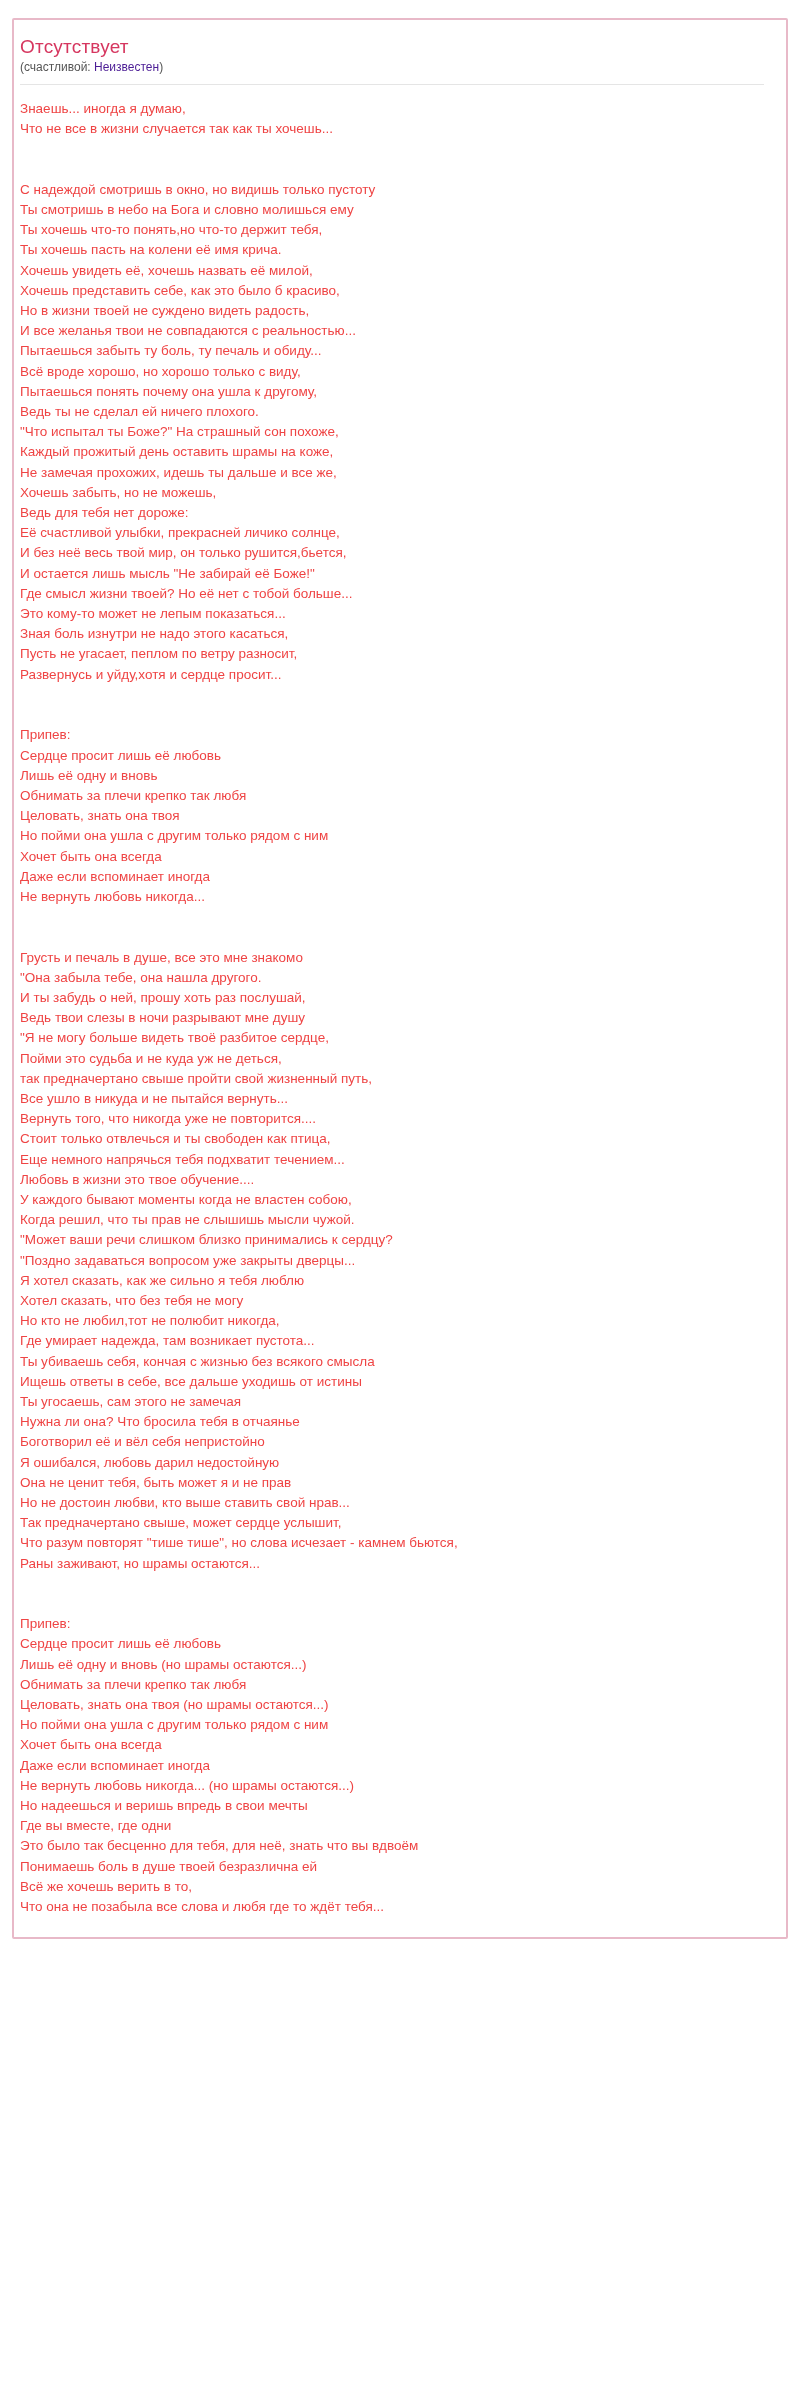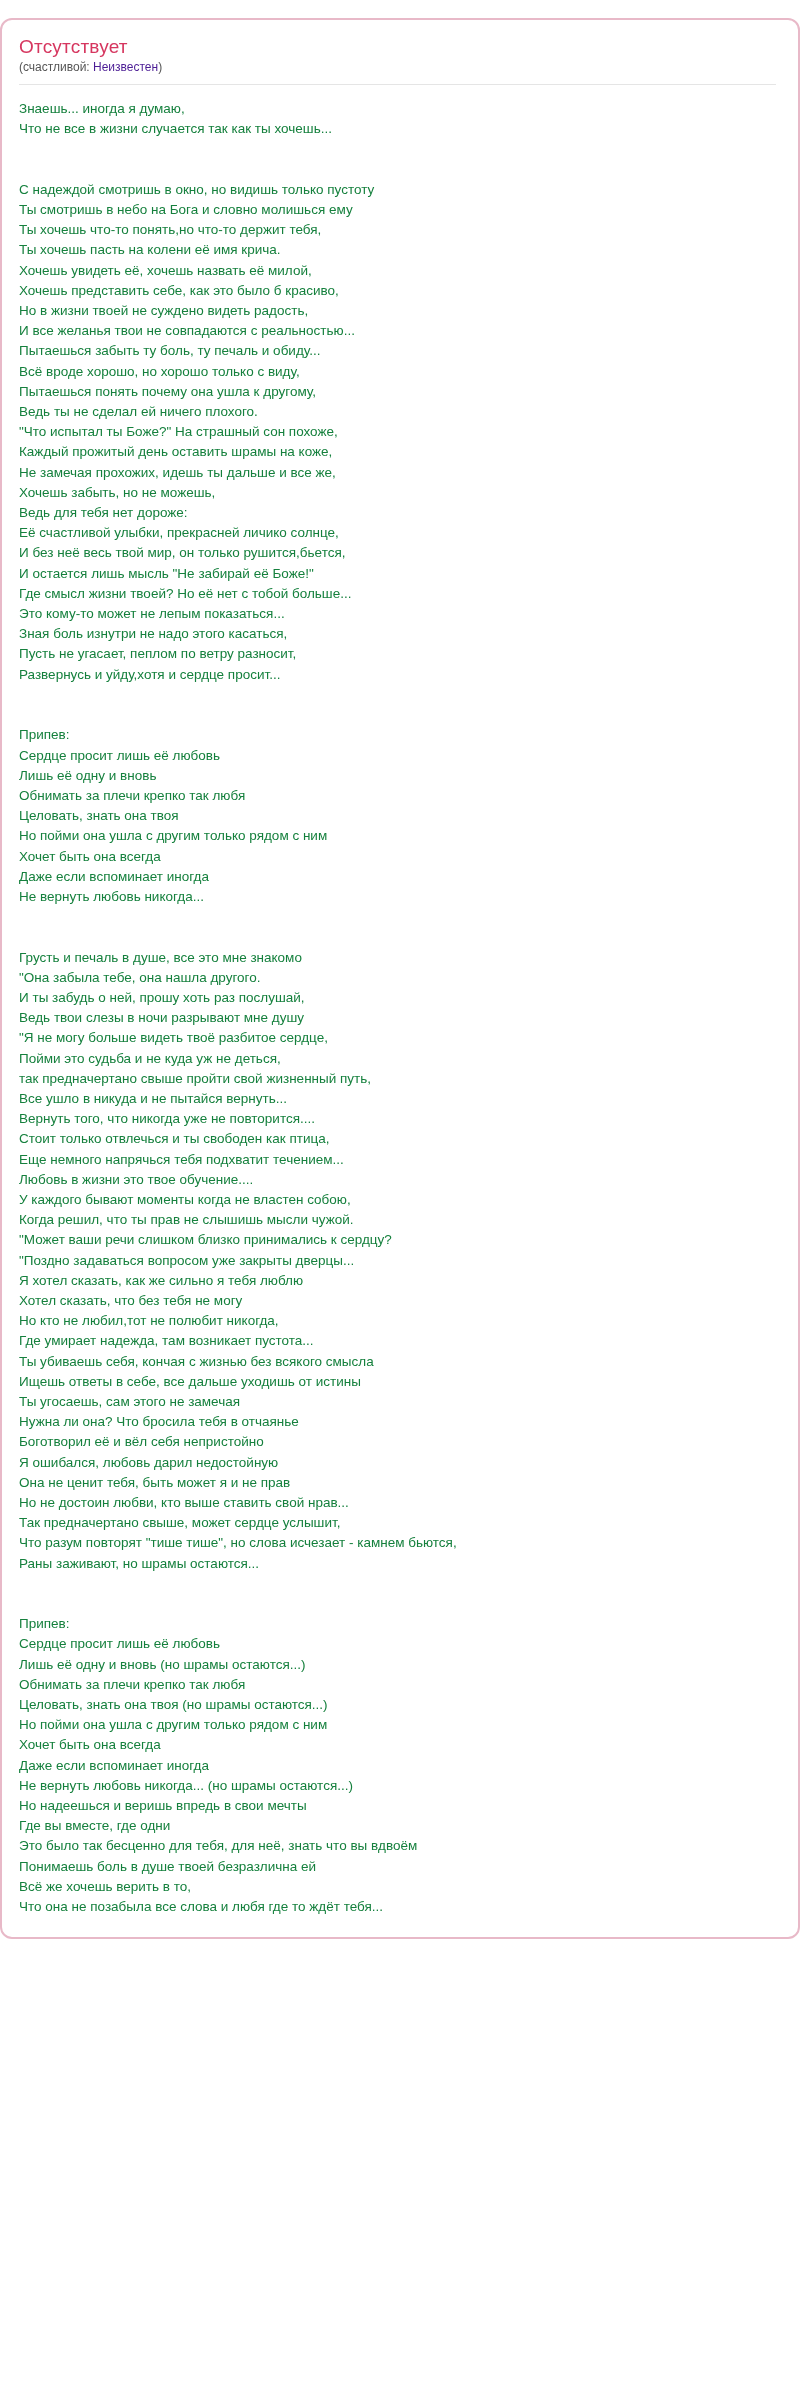--- a/index.html
+++ b/index.html
@@ -12,27 +12,27 @@
     min-height: 2392px;
     font-family: "Liberation Sans", sans-serif;
     color: #333333;
   }
   .page {
     width: 800px;
     box-sizing: border-box;
     padding: 18px 0 0 0;
   }
   .song-card {
-    margin: 0 0;
+    margin: 0 12px;
     border-left: 2px solid #e8b9c8;
     border-right: 2px solid #e8b9c8;
     border-top: 2px solid #e8b9c8;
     border-bottom: 2px solid #e8b9c8;
-    border-radius: 12px;
-    padding: 12px 22px 20px 17px;
+    border-radius: 2px;
+    padding: 12px 22px 20px 6px;
     box-sizing: border-box;
     background: #ffffff;
   }
   .song-title {
     font-size: 19px;
     color: #d6365f;
     font-weight: normal;
     margin: 4px 0 2px 0;
     letter-spacing: 0.2px;
   }
@@ -46,21 +46,21 @@
     text-decoration: none;
   }
   .divider {
     border: 0;
     border-top: 1px solid #e5e5e5;
     margin: 8px 0 14px 0;
   }
   .lyrics {
     font-size: 13.5px;
     line-height: 20.2px;
-    color: #15803d;
+    color: #ef4444;
     white-space: pre-wrap;
     font-family: "Liberation Sans", sans-serif;
   }
 </style>
 </head>
 <body>
 
 <div class="page">
   <div class="song-card">
     <h1 class="song-title">Отсутствует</h1>

